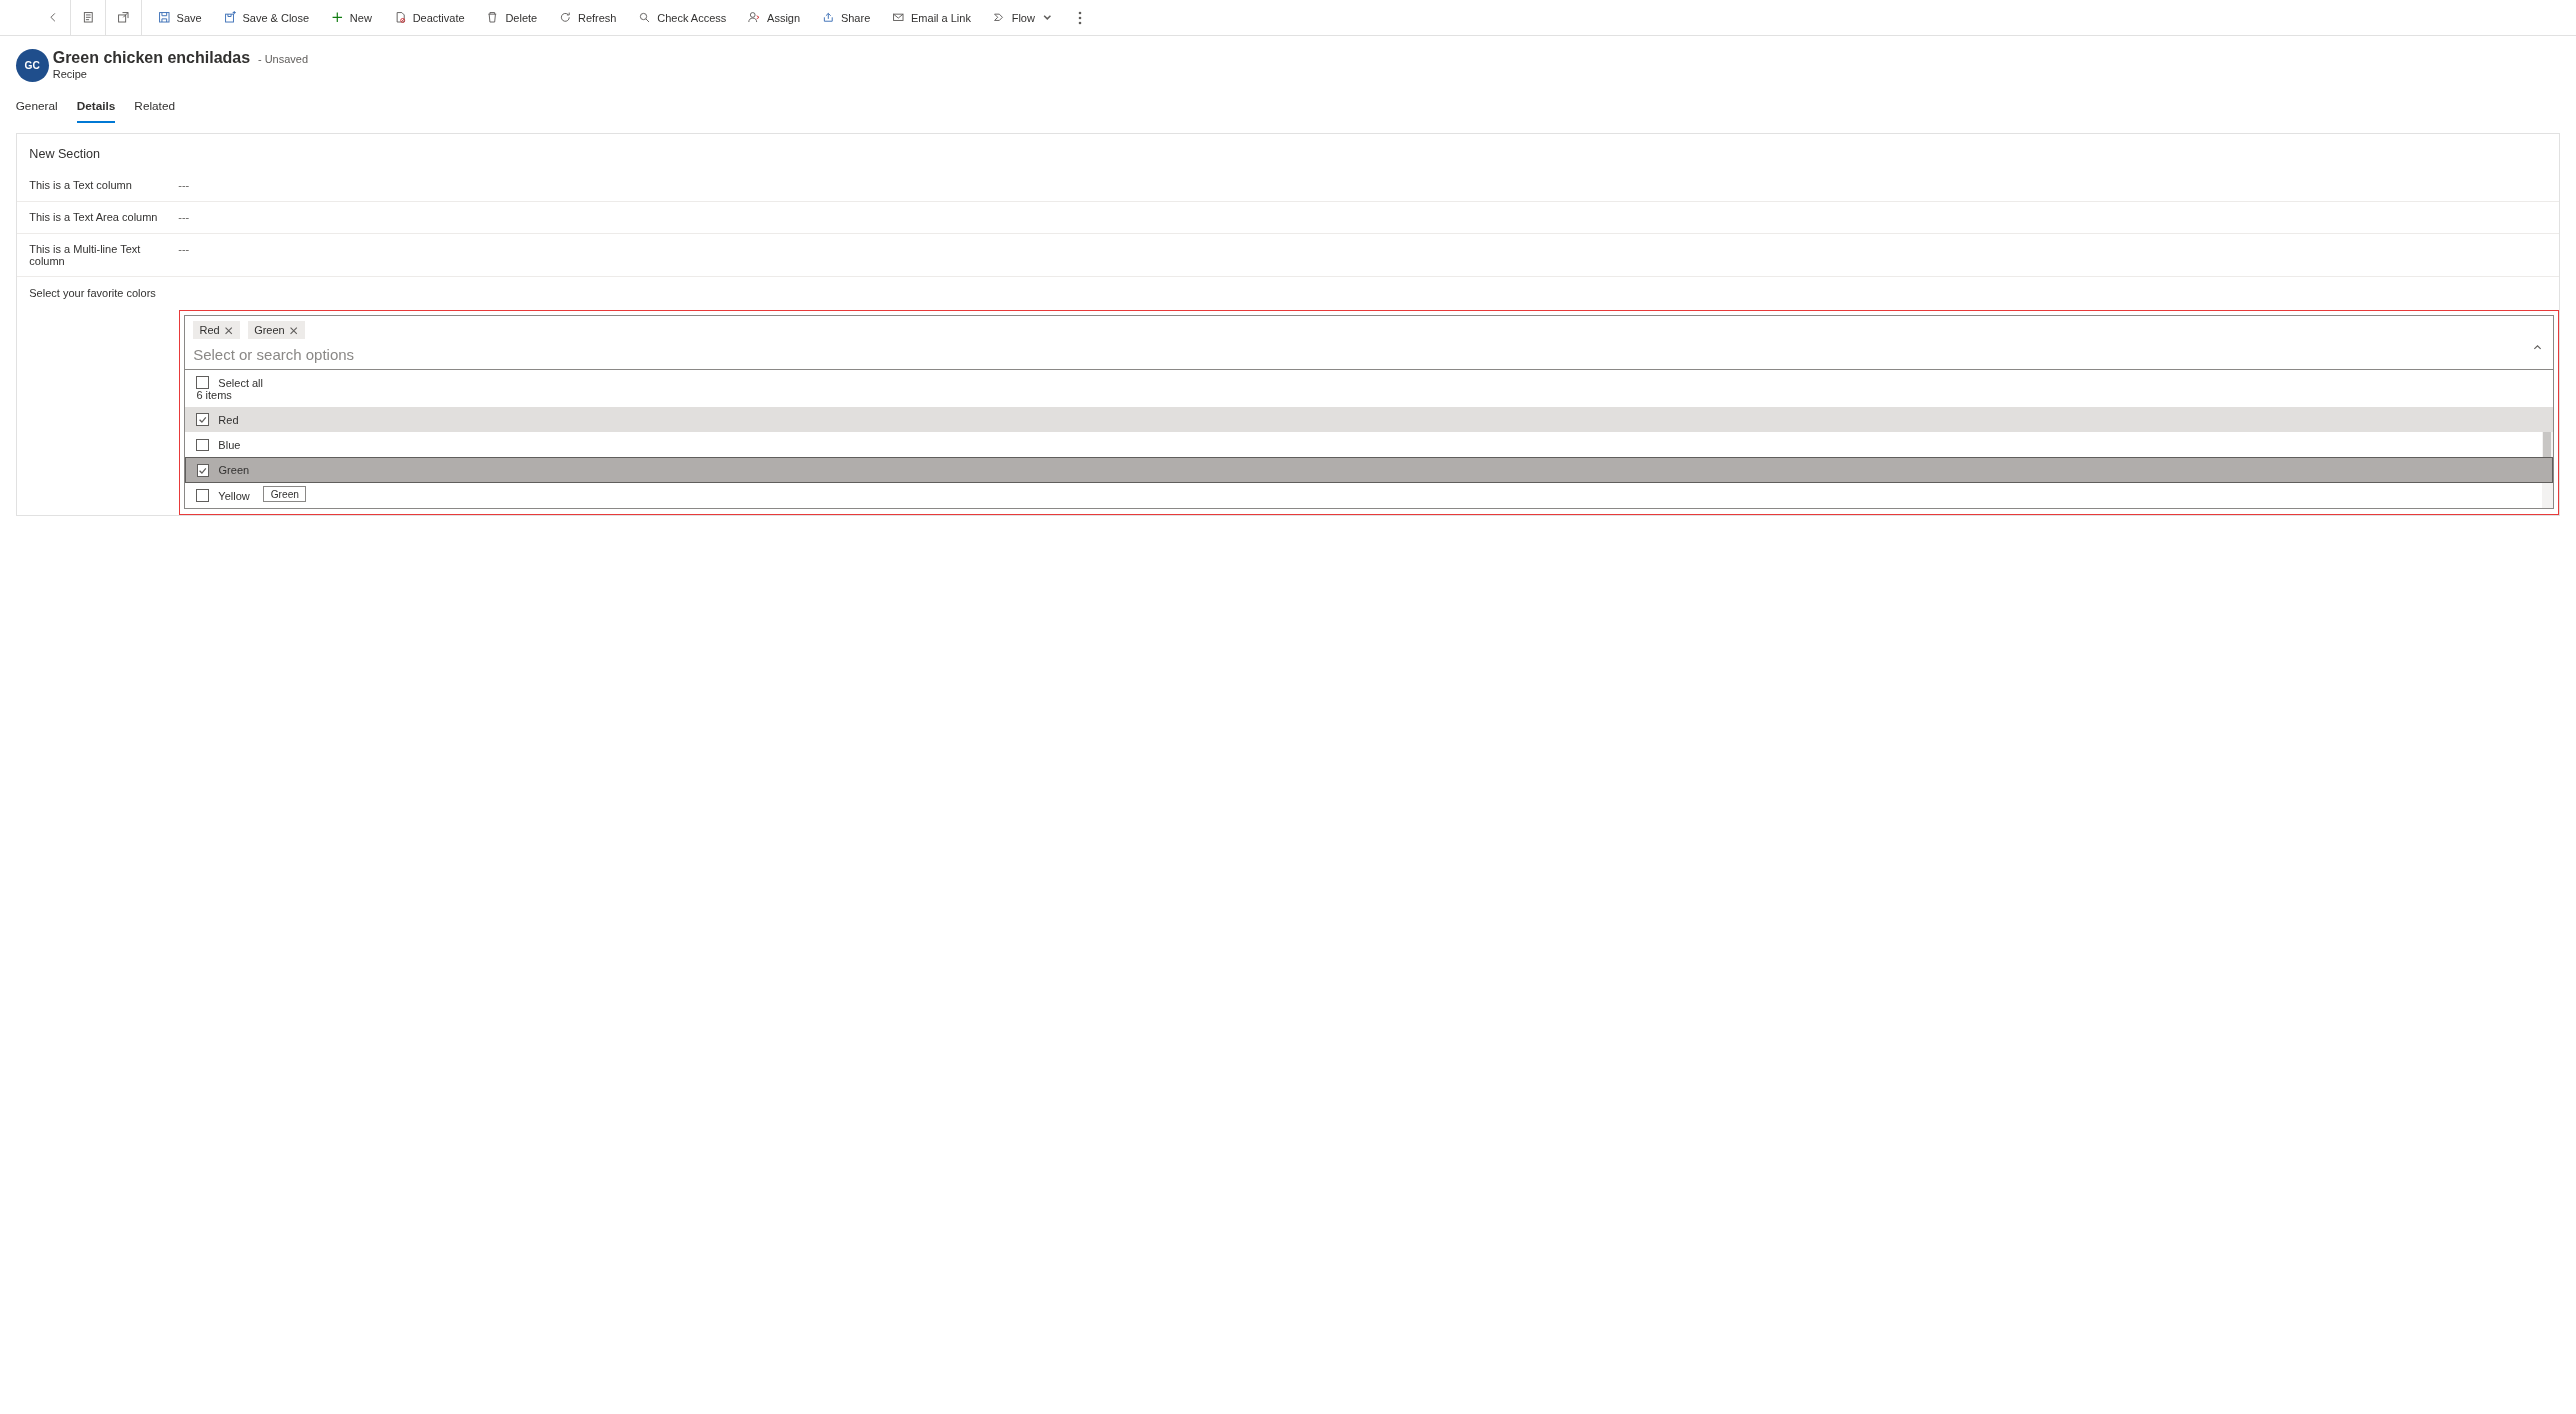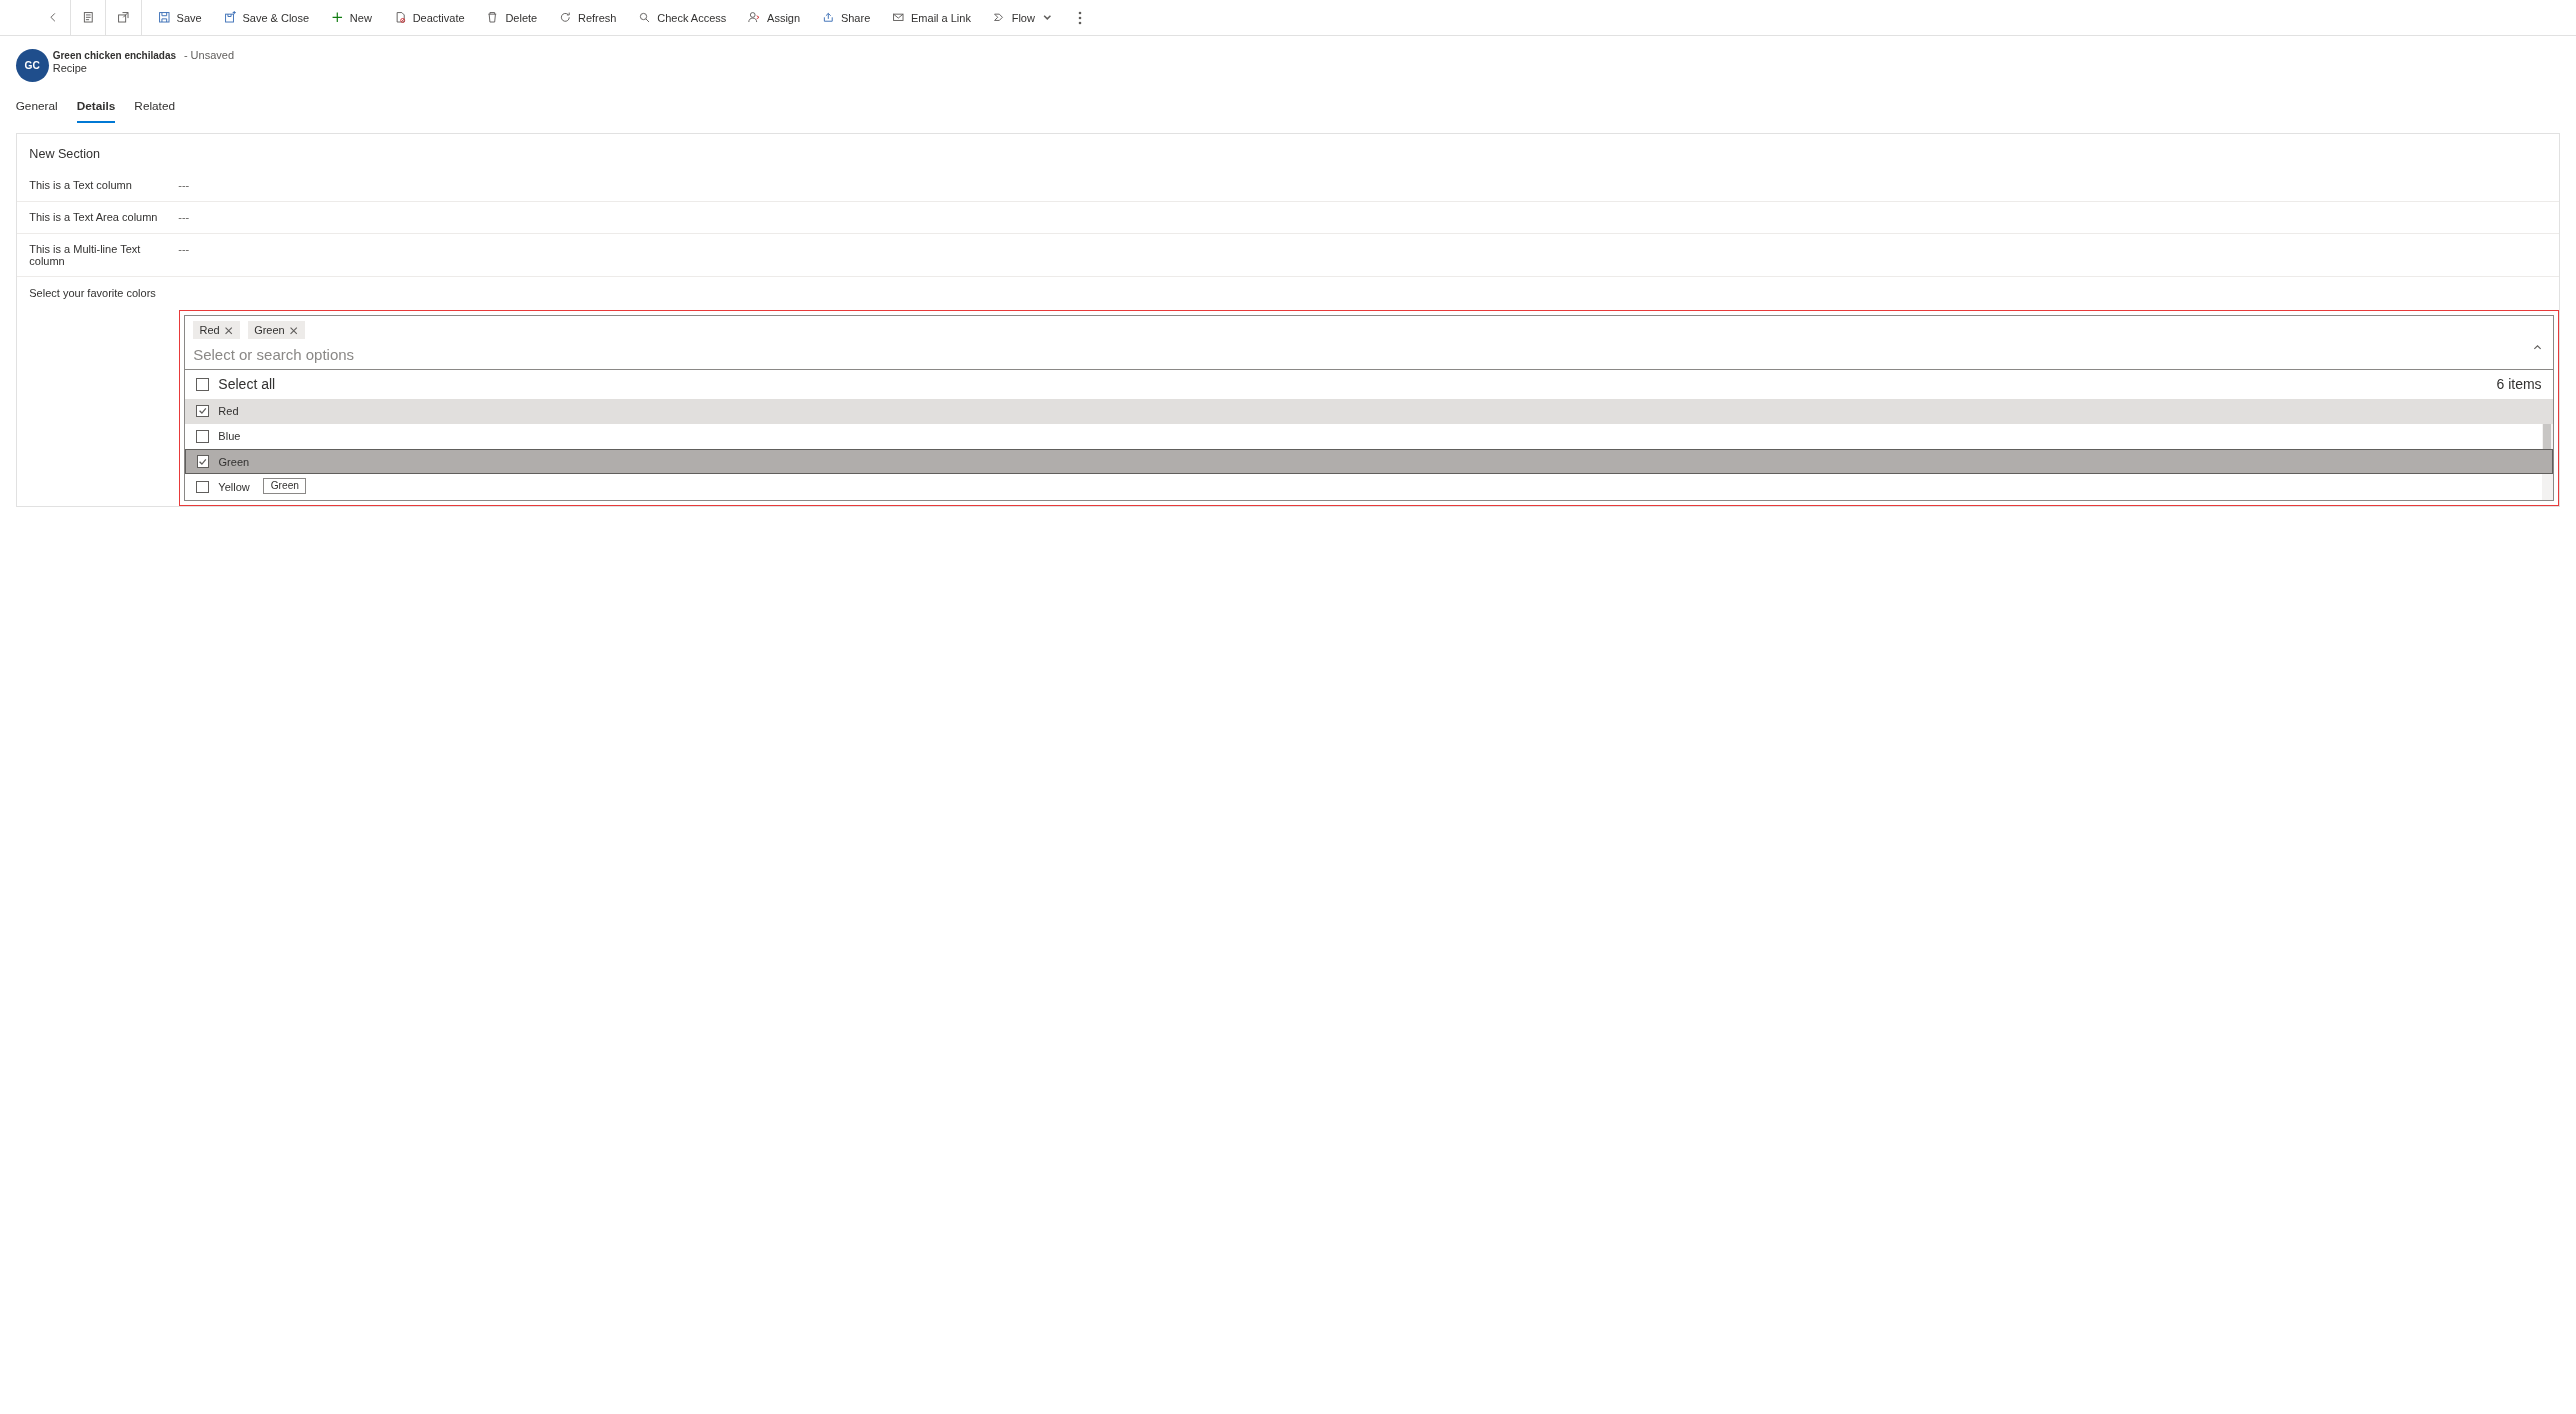--- a/index.html
+++ b/index.html
@@ -72,21 +72,21 @@
     width: 33px; height: 33px;
     border-radius: 50%;
     background: #1f4e8c;
     color: #fff;
     display: flex; align-items: center; justify-content: center;
     font-size: 10.2px; font-weight: 600;
   }
   .title-row {
     display: flex; align-items: baseline; gap: 7.8px;
   }
-  .title-text { font-size: 10px; font-weight: 600; }
+  .title-text { font-size: 16px; font-weight: 600; }
   .saved-state { color: #605e5c; font-size: 11px; }
   .subtitle { color: #323130; font-size: 11px; margin-top: 1.6px; }
 
   
   .tabs {
     display: flex;
     gap: 19px;
     padding: 12.6px 15.7px 0 15.7px;
     border-bottom: 0.8px solid transparent;
   }
@@ -183,23 +183,24 @@
     right: 9.4px; top: 50%;
     transform: translateY(-10%);
     display: flex;
   }
 
   .combo-sep { border-top: 0.8px solid #8a8886; }
 
   .combo-toolbar {
     display: flex;
     justify-content: space-between;
-    align-items: flex-end;
+    align-items: flex-start;
     padding: 6.3px 11px;
-    font-size: 14px;
+    font-size: 11px;
+    flex-direction: column;
   }
   .combo-toolbar .left {
     display: flex; align-items: center; gap: 9.4px; cursor: pointer;
   }
 
   .option-list {
     position: relative;
     max-height: 141px;
     overflow: hidden;
   }

